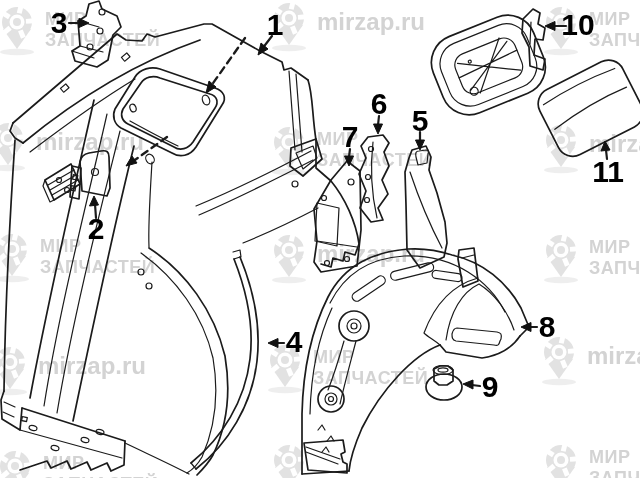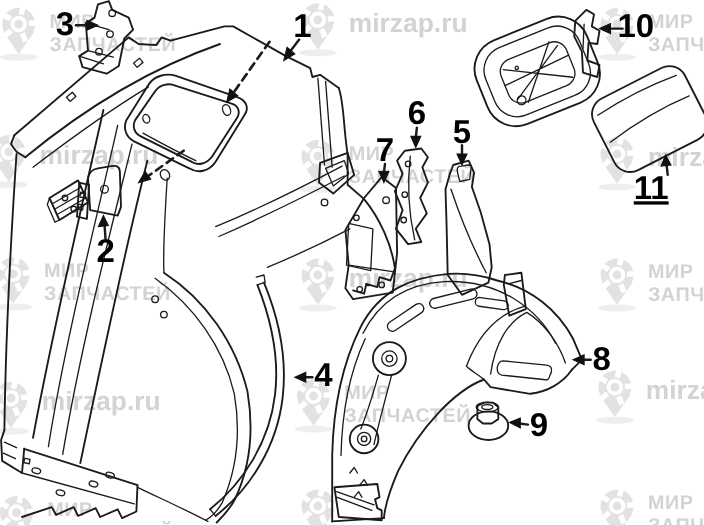--- a/index.html
+++ b/index.html
@@ -577,15 +577,15 @@
       <div class="callout" style="left: 275px; top: 25px;">1</div>
       <div class="callout" style="left: 96px; top: 229px;">2</div>
       <div class="callout" style="left: 59px; top: 23px;">3</div>
       <div class="callout" style="left: 294px; top: 342px;">4</div>
       <div class="callout" style="left: 420px; top: 121px;">5</div>
       <div class="callout" style="left: 379px; top: 104px;">6</div>
       <div class="callout" style="left: 350px; top: 137px;">7</div>
       <div class="callout" style="left: 547px; top: 327px;">8</div>
       <div class="callout" style="left: 490px; top: 387px;">9</div>
       <div class="callout" style="left: 578px; top: 25px;">10</div>
-      <div class="callout" style="left: 592px; top: 172px; text-decoration: underline;">11</div>
+      <div class="callout" style="left: 608px; top: 172px;">11</div>
     </div>
 </div>
 
 </body></html>

